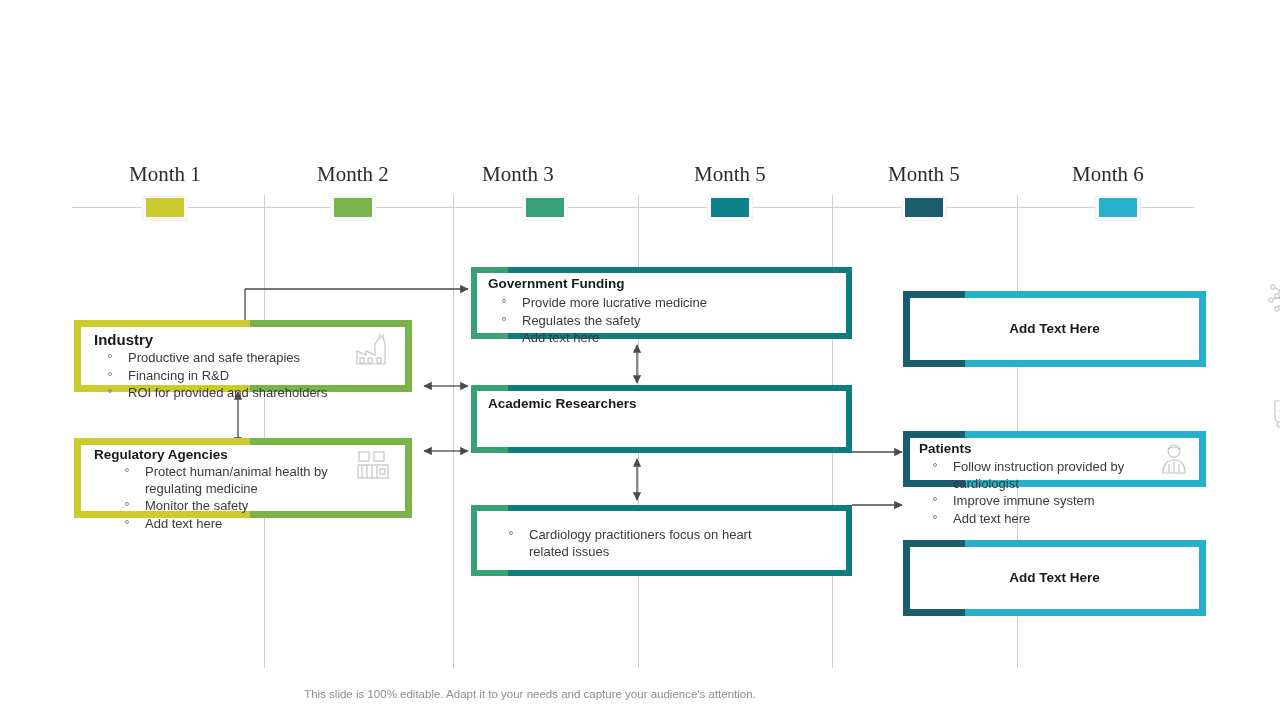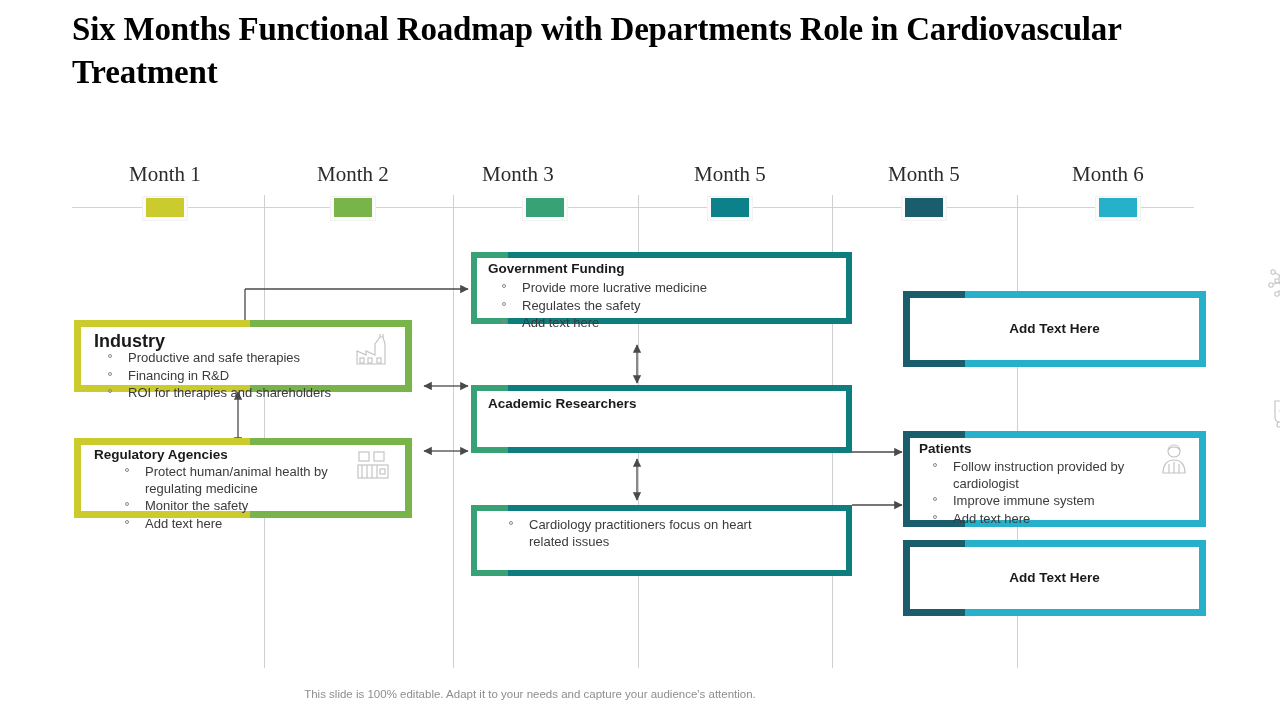--- a/index.html
+++ b/index.html
@@ -77,21 +77,20 @@
     font-family:"Liberation Sans", sans-serif;
   }
 
   svg.arrows{position:absolute;left:0;top:0;width:1280px;height:720px;pointer-events:none;}
 </style>
 </head>
 <body>
 
 <div id="slide">
 
-  <div class="title">Six Months Functional Roadmap with Departments Role in Cardiovascular Treatment</div>
 
   <div class="vline" style="left:264px;"></div>
   <div class="vline" style="left:453px;"></div>
   <div class="vline" style="left:638px;"></div>
   <div class="vline" style="left:832px;"></div>
   <div class="vline" style="left:1017px;"></div>
 
   <div class="tl-axis"></div>
 
   <div class="month-label" style="left:105px;width:120px;">Month 1</div>
@@ -147,34 +146,34 @@
       <path d="M852,452 L902,452" marker-end="url(#ah)"></path>
 
       <path d="M852,505 L902,505" marker-end="url(#ah)"></path>
     </g>
   </svg>
 
   <div class="card" style="left:74px;top:320px;width:338px;height:72px;">
     <div class="bd-l" style="left:0;width:176px;border:7px solid #cbcb2e;border-right:none;"></div>
     <div class="bd-r" style="left:176px;width:162px;border:7px solid #79b44a;border-left:none;"></div>
     <div class="inner" style="left:7px;top:7px;right:7px;bottom:7px;"></div>
-    <div class="card-title" style="left:20px;top:11px;font-size:18px;">Industry</div>
+    <div class="card-title" style="left:20px;top:11px;font-size:15px;">Industry</div>
     <span class="icon" style="left:280px;top:14px;">
       <svg width="38" height="32" viewBox="0 0 38 32" fill="none" stroke="#b9b9b9" stroke-width="1.2">
         <path d="M3,30 L3,17 L12,21 L12,17 L21,21 L21,10 L26,3 L29,3 L31,10 L31,30 Z"></path>
         <rect x="6" y="24" width="4" height="5"></rect>
           <rect x="14" y="24" width="4" height="5"></rect>
         <rect x="23" y="24" width="4" height="5"></rect>
         <path d="M26,3 L26,0 M29,3 L29,0"></path>
       </svg>
     </span>
     <ul class="bullets" style="left:20px;top:30px;width:280px;">
       <li>Productive and safe therapies</li>
       <li>Financing in R&amp;D</li>
-      <li>ROI  for therapies and shareholders</li>
+      <li>ROI  for provided and shareholders</li>
     </ul>
   </div>
 
   <div class="card" style="left:74px;top:438px;width:338px;height:80px;">
     <div class="bd-l" style="left:0;width:176px;border:7px solid #cbcb2e;border-right:none;"></div>
     <div class="bd-r" style="left:176px;width:162px;border:7px solid #79b44a;border-left:none;"></div>
     <div class="inner" style="left:7px;top:7px;right:7px;bottom:7px;"></div>
     <div class="card-title" style="left:20px;top:9px;font-size:13.5px;">Regulatory Agencies</div>
     <span class="icon" style="left:282px;top:12px;">
       <svg width="34" height="30" viewBox="0 0 34 30" fill="none" stroke="#b9b9b9" stroke-width="1.2">
@@ -185,21 +184,21 @@
         <rect x="24" y="19" width="5" height="5"></rect>
       </svg>
     </span>
     <ul class="bullets" style="left:37px;top:26px;width:260px;">
       <li>Protect human/animal  health  by regulating medicine</li>
       <li>Monitor the safety</li>
       <li>Add text here</li>
     </ul>
   </div>
 
-  <div class="card" style="left:471px;top:252px;width:381px;height:72px;">
+  <div class="card" style="left:471px;top:267px;width:381px;height:72px;">
     <div class="bd-l" style="left:0;width:37px;border:6px solid #38a276;border-right:none;"></div>
     <div class="bd-r" style="left:37px;width:344px;border:6px solid #0d7d80;border-left:none;"></div>
     <div class="inner" style="left:6px;top:6px;right:6px;bottom:6px;"></div>
     <div class="card-title" style="left:17px;top:9px;font-size:13.5px;">Government Funding</div>
     <span class="icon" style="left:795px;top:12px;">
       <svg width="44" height="38" viewBox="0 0 44 38" fill="none" stroke="#b9b9b9" stroke-width="1.1">
         <path d="M13,14 C13,10 18,8 23,8 C29,8 33,11 33,16 C33,21 29,24 24,24 L24,28 L20,28 L20,24 C16,23 13,20 13,16 Z"></path>
         <path d="M13,15 L9,15 L9,19 L13,19"></path>
         <circle cx="28" cy="14" r="1.2"></circle>
         <circle cx="7" cy="8" r="2.2"></circle>
@@ -240,33 +239,33 @@
     <div class="bd-r" style="left:37px;width:344px;border:6px solid #0d7d80;border-left:none;"></div>
     <div class="inner" style="left:6px;top:6px;right:6px;bottom:6px;"></div>
     <span class="icon" style="left:805px;top:9px;">
       <svg width="38" height="34" viewBox="0 0 38 34" fill="none" stroke="#b9b9b9" stroke-width="1.3">
         <path d="M6,3 L6,12 C6,18 10,21 14,21 C18,21 22,18 22,12 L22,3"></path>
         <path d="M4,3 L8,3 M20,3 L24,3"></path>
         <path d="M14,21 L14,25 C14,29 18,31 22,31 C26,31 29,29 29,25 L29,21"></path>
         <circle cx="29" cy="17" r="4.2"></circle>
       </svg>
     </span>
-    <ul class="bullets" style="left:24px;top:12px;width:290px;">
+    <ul class="bullets" style="left:24px;top:22px;width:290px;">
       <li>Cardiology practitioners focus on heart related issues</li>
     </ul>
   </div>
 
   <div class="card" style="left:903px;top:291px;width:303px;height:76px;">
     <div class="bd-l" style="left:0;width:62px;border:7px solid #1a5e6e;border-right:none;"></div>
     <div class="bd-r" style="left:62px;width:241px;border:7px solid #27b0c9;border-left:none;"></div>
     <div class="inner" style="left:7px;top:7px;right:7px;bottom:7px;"></div>
     <div class="centre-label" style="top:30px;">Add Text Here</div>
   </div>
 
-  <div class="card" style="left:903px;top:431px;width:303px;height:96px;">
+  <div class="card" style="left:903px;top:431px;width:303px;height:56px;">
     <div class="bd-l" style="left:0;width:62px;border:7px solid #1a5e6e;border-right:none;"></div>
     <div class="bd-r" style="left:62px;width:241px;border:7px solid #27b0c9;border-left:none;"></div>
     <div class="inner" style="left:7px;top:7px;right:7px;bottom:7px;"></div>
     <div class="card-title" style="left:16px;top:10px;font-size:13.5px;">Patients</div>
     <span class="icon" style="left:255px;top:11px;">
       <svg width="32" height="34" viewBox="0 0 32 34" fill="none" stroke="#b9b9b9" stroke-width="1.2">
         <path d="M16,3 C12.5,3 10,5.5 10,9 C10,12.5 12.5,15 16,15 C19.5,15 22,12.5 22,9 C22,5.5 19.5,3 16,3 Z"></path>
         <path d="M10,8 C10,8 12,5 16,5 C20,5 22,8 22,8"></path>
         <path d="M5,31 C5,23 9,18 16,18 C23,18 27,23 27,31 Z"></path>
         <path d="M11,22 L11,31 M16,20 L16,31 M21,22 L21,31"></path>

